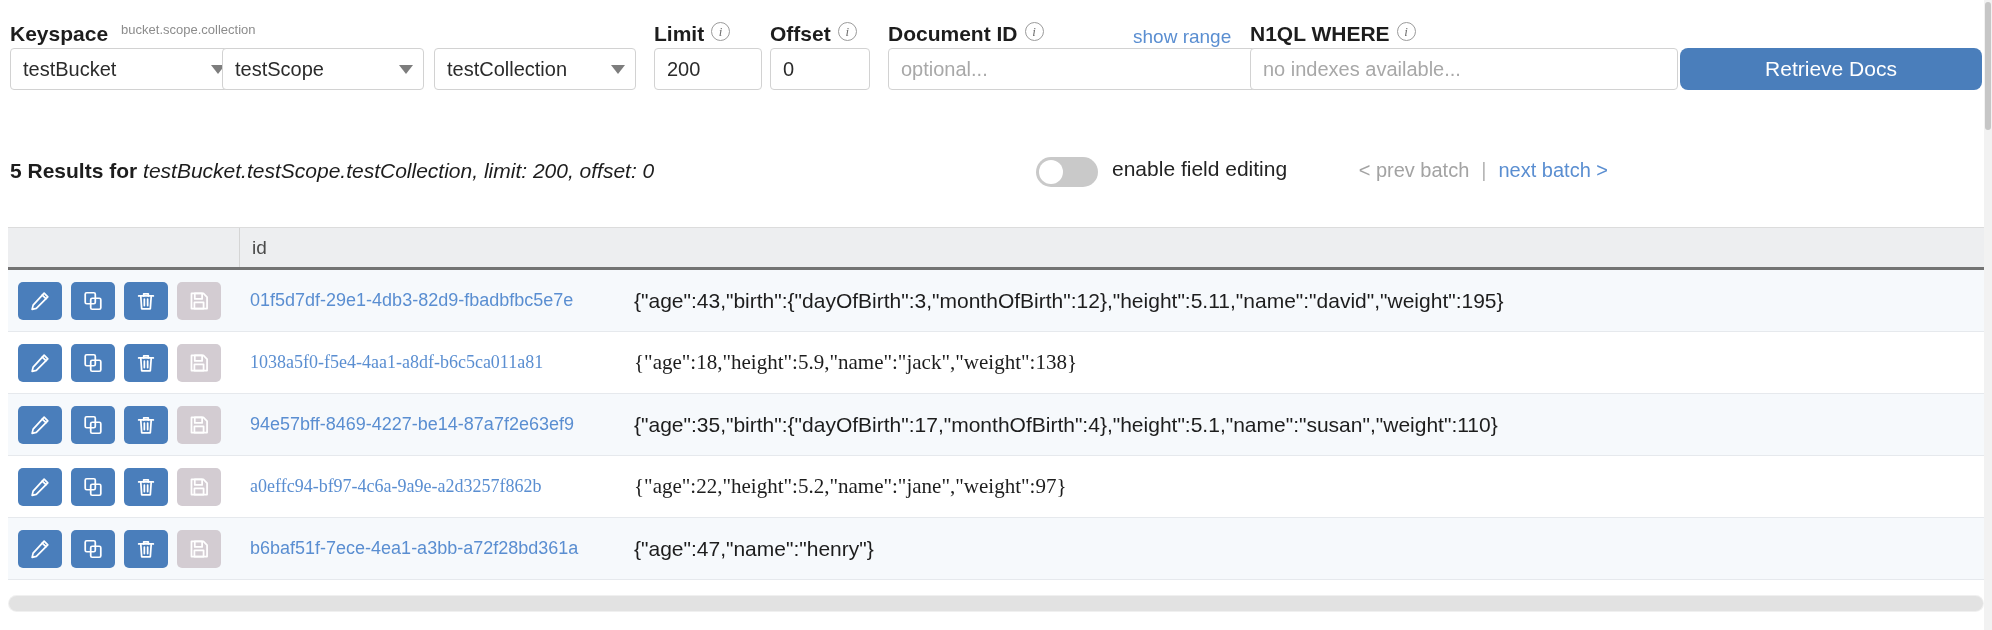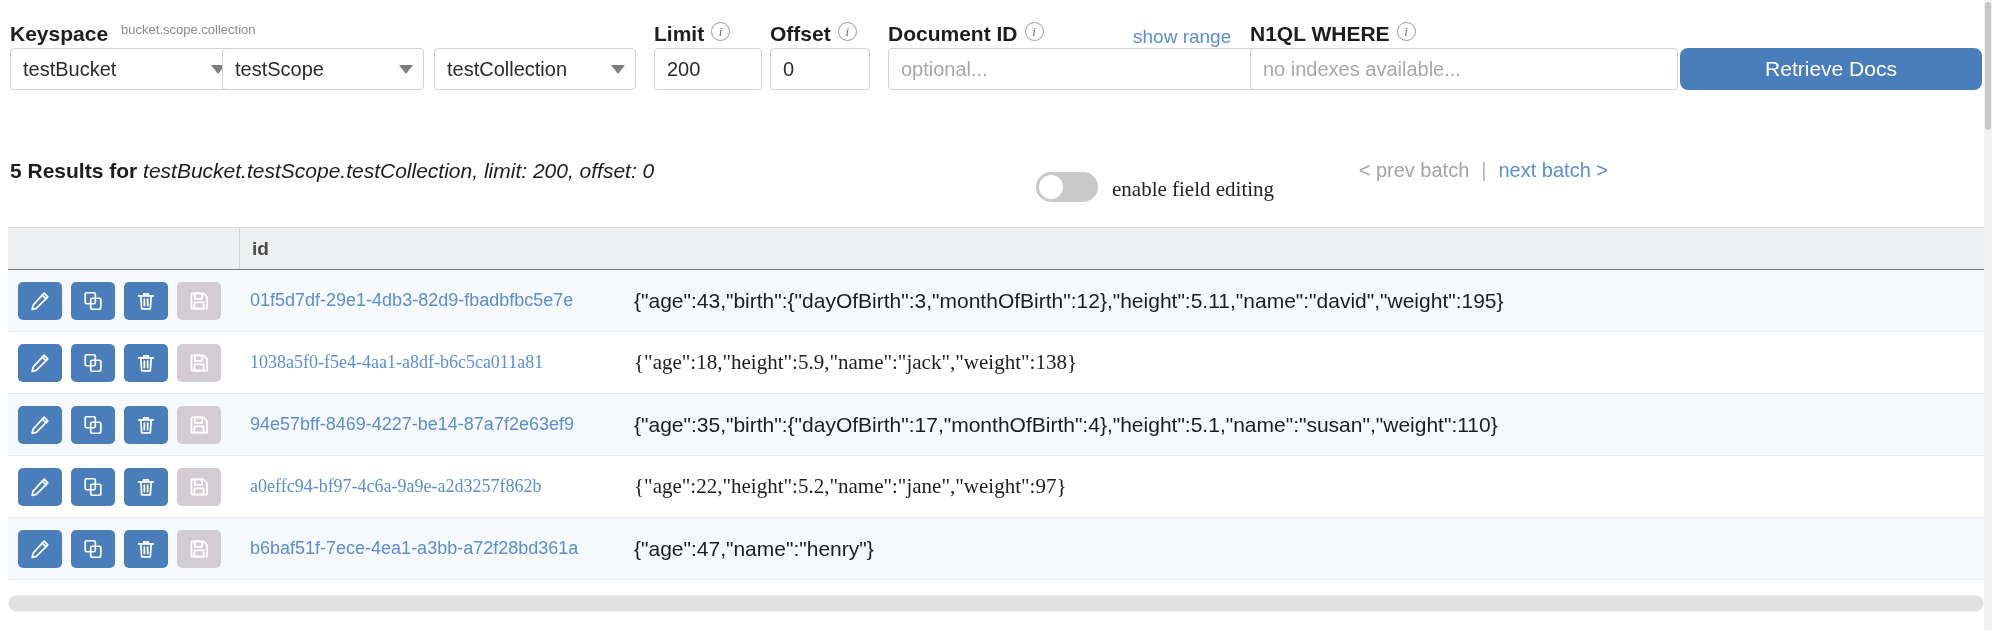--- a/index.html
+++ b/index.html
@@ -122,25 +122,24 @@
     left: 10px; top: 4px;
     font-size: 21px;
     color: #1d1d1d;
     white-space: nowrap;
   }
   .results-text .strong { font-weight: bold; }
   .results-text .ital { font-style: italic; }
 
   .toggle-wrap {
     position: absolute;
-    left: 1036px; top: 17px;
-    display: flex;
-    align-items: flex-end;
+    left: 1036px; top: 2px;
+    display: flex;
+    align-items: flex-start;
     gap: 14px;
-    font-family: Liberation Serif, serif;
   }
   .toggle {
     width: 62px; height: 30px;
     border-radius: 16px;
     background: #c9c9c9;
     position: relative;
     cursor: pointer;
     flex: none;
   }
   .toggle .knob {
@@ -175,22 +174,21 @@
     left: 8px; top: 227px;
     width: 1976px;
     height: 366px;
     border-top: 1px solid #dcdcdc;
     background: #fff;
   }
   .thead {
     display: flex;
     height: 42px;
     background: #edeef0;
-    border-bottom: 1px solid #737373;
-    font-weight: bold;
+    border-bottom: 3px solid #737373;
   }
   .th-actions {
     width: 232px;
     flex: none;
     border-right: 1px solid #d5d5d5;
   }
   .th-id {
     flex: 1;
     display: flex;
     align-items: center;

